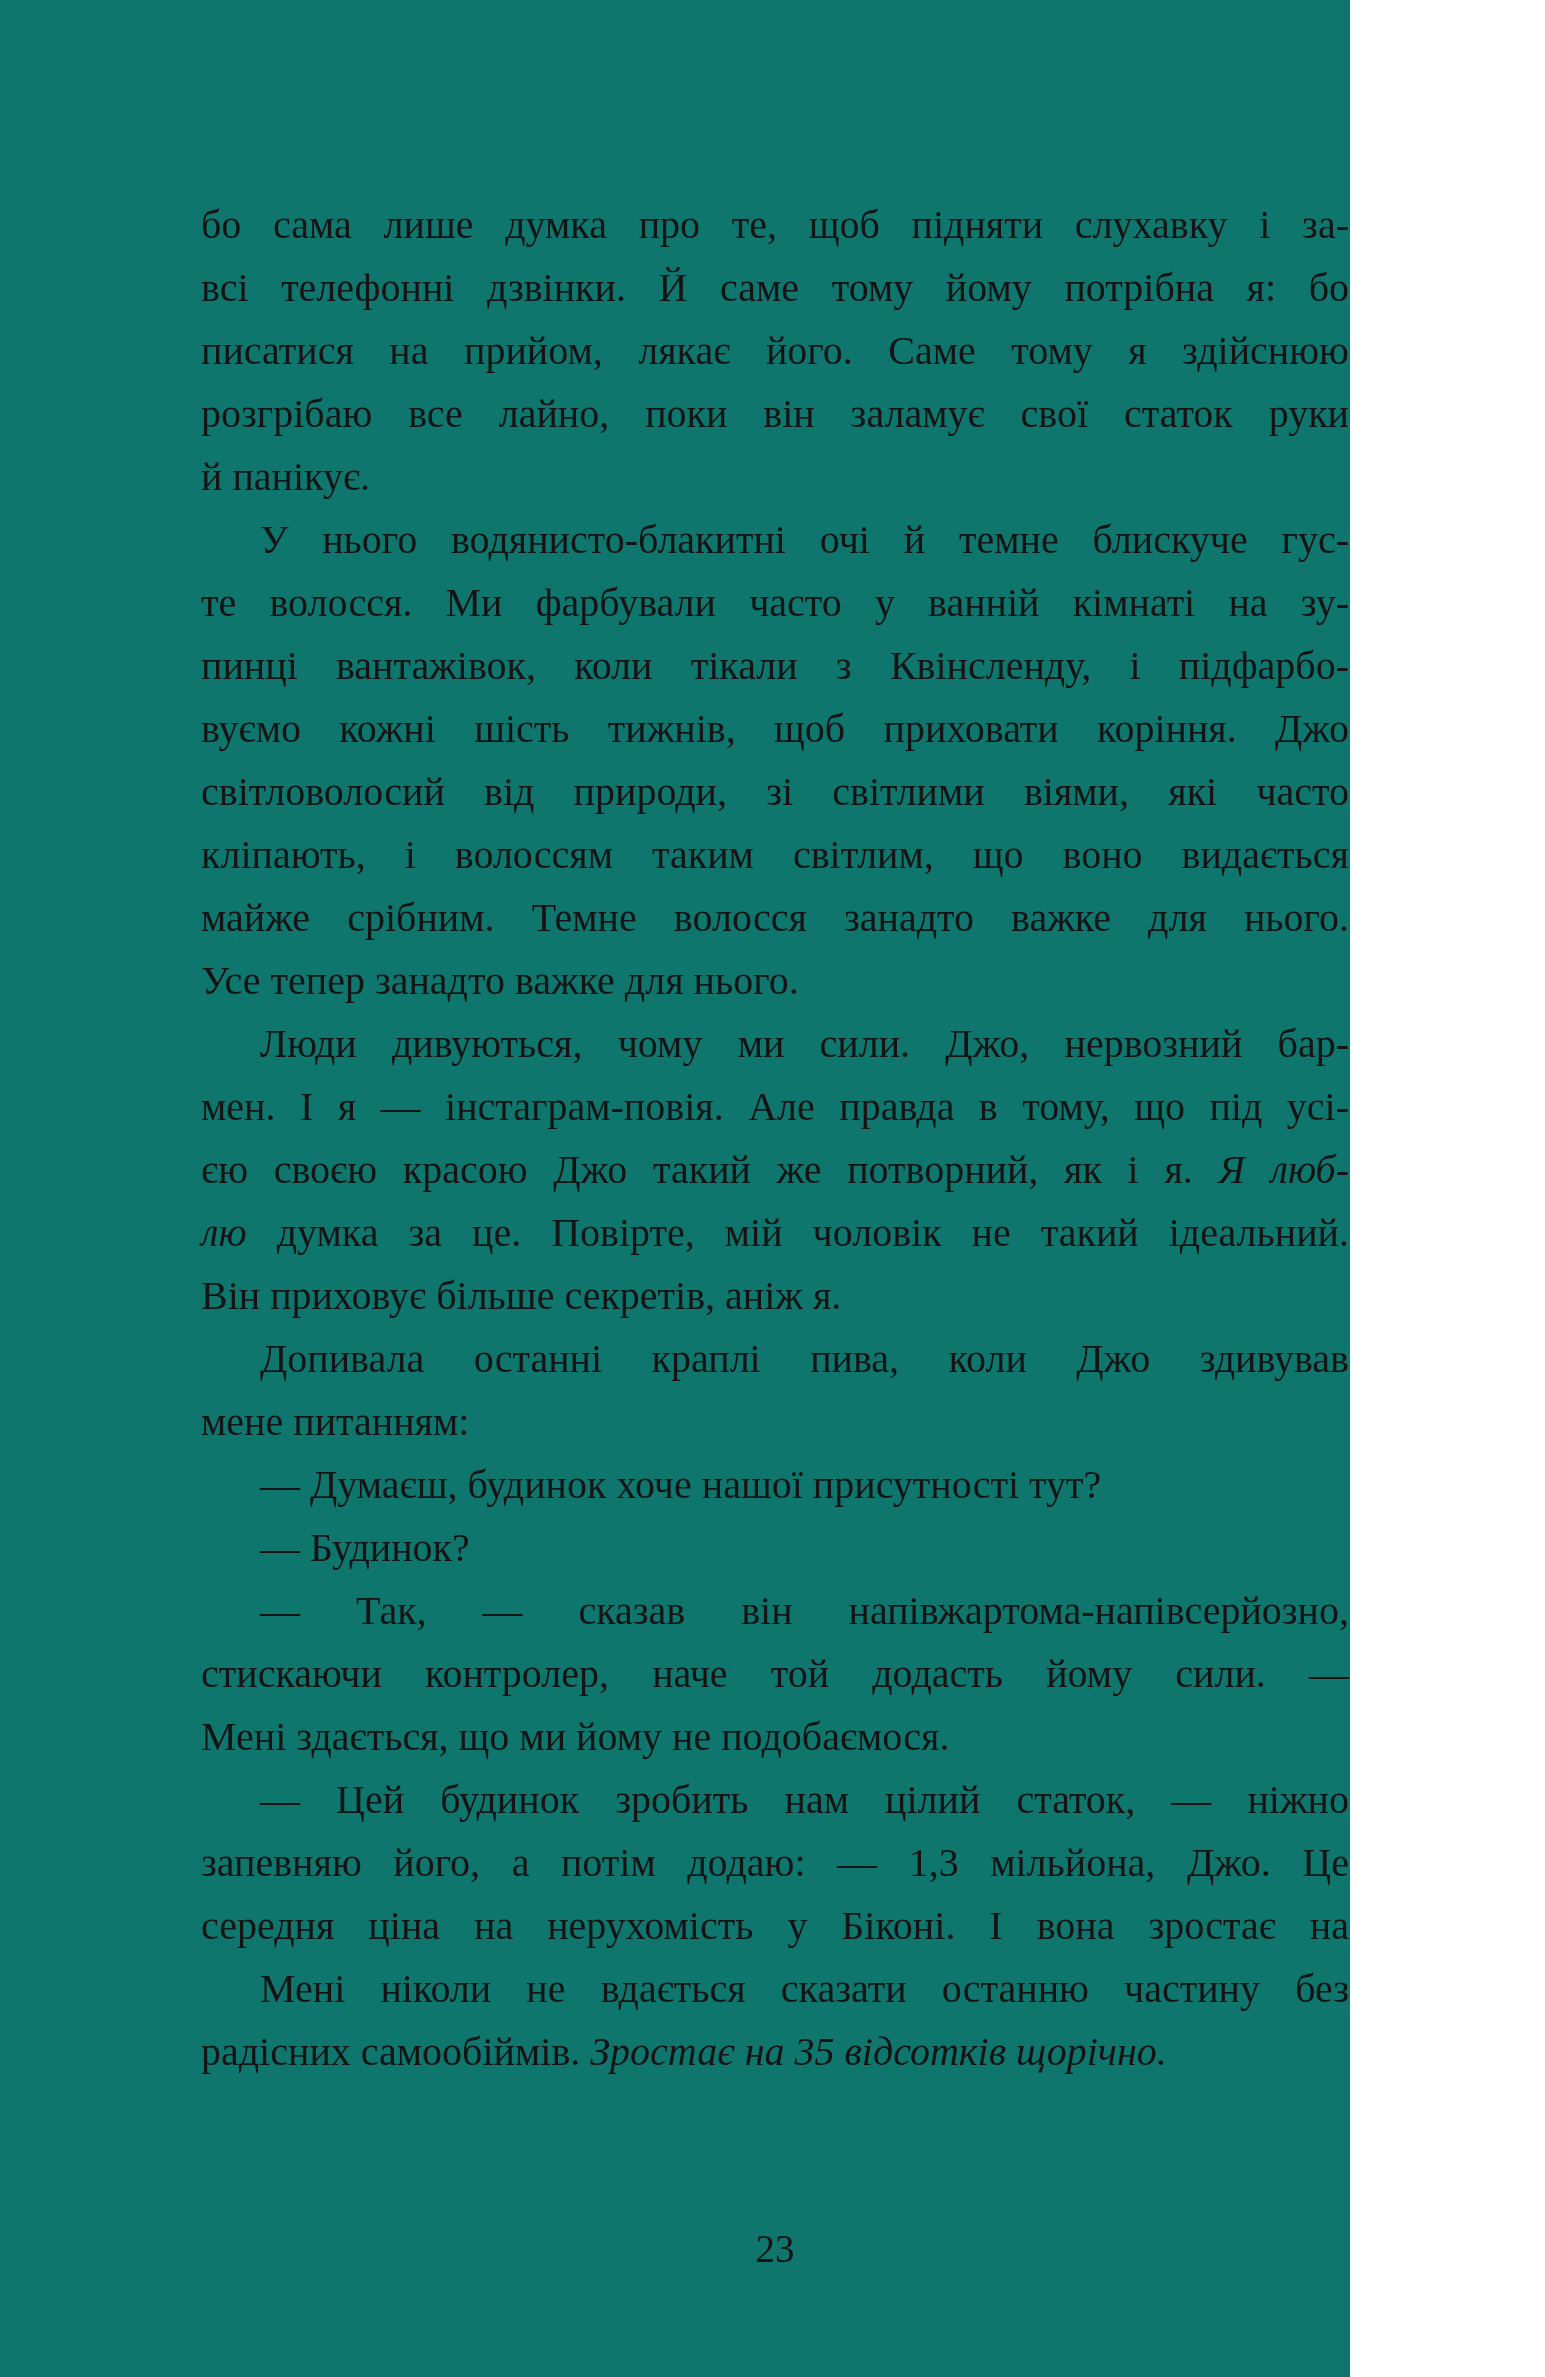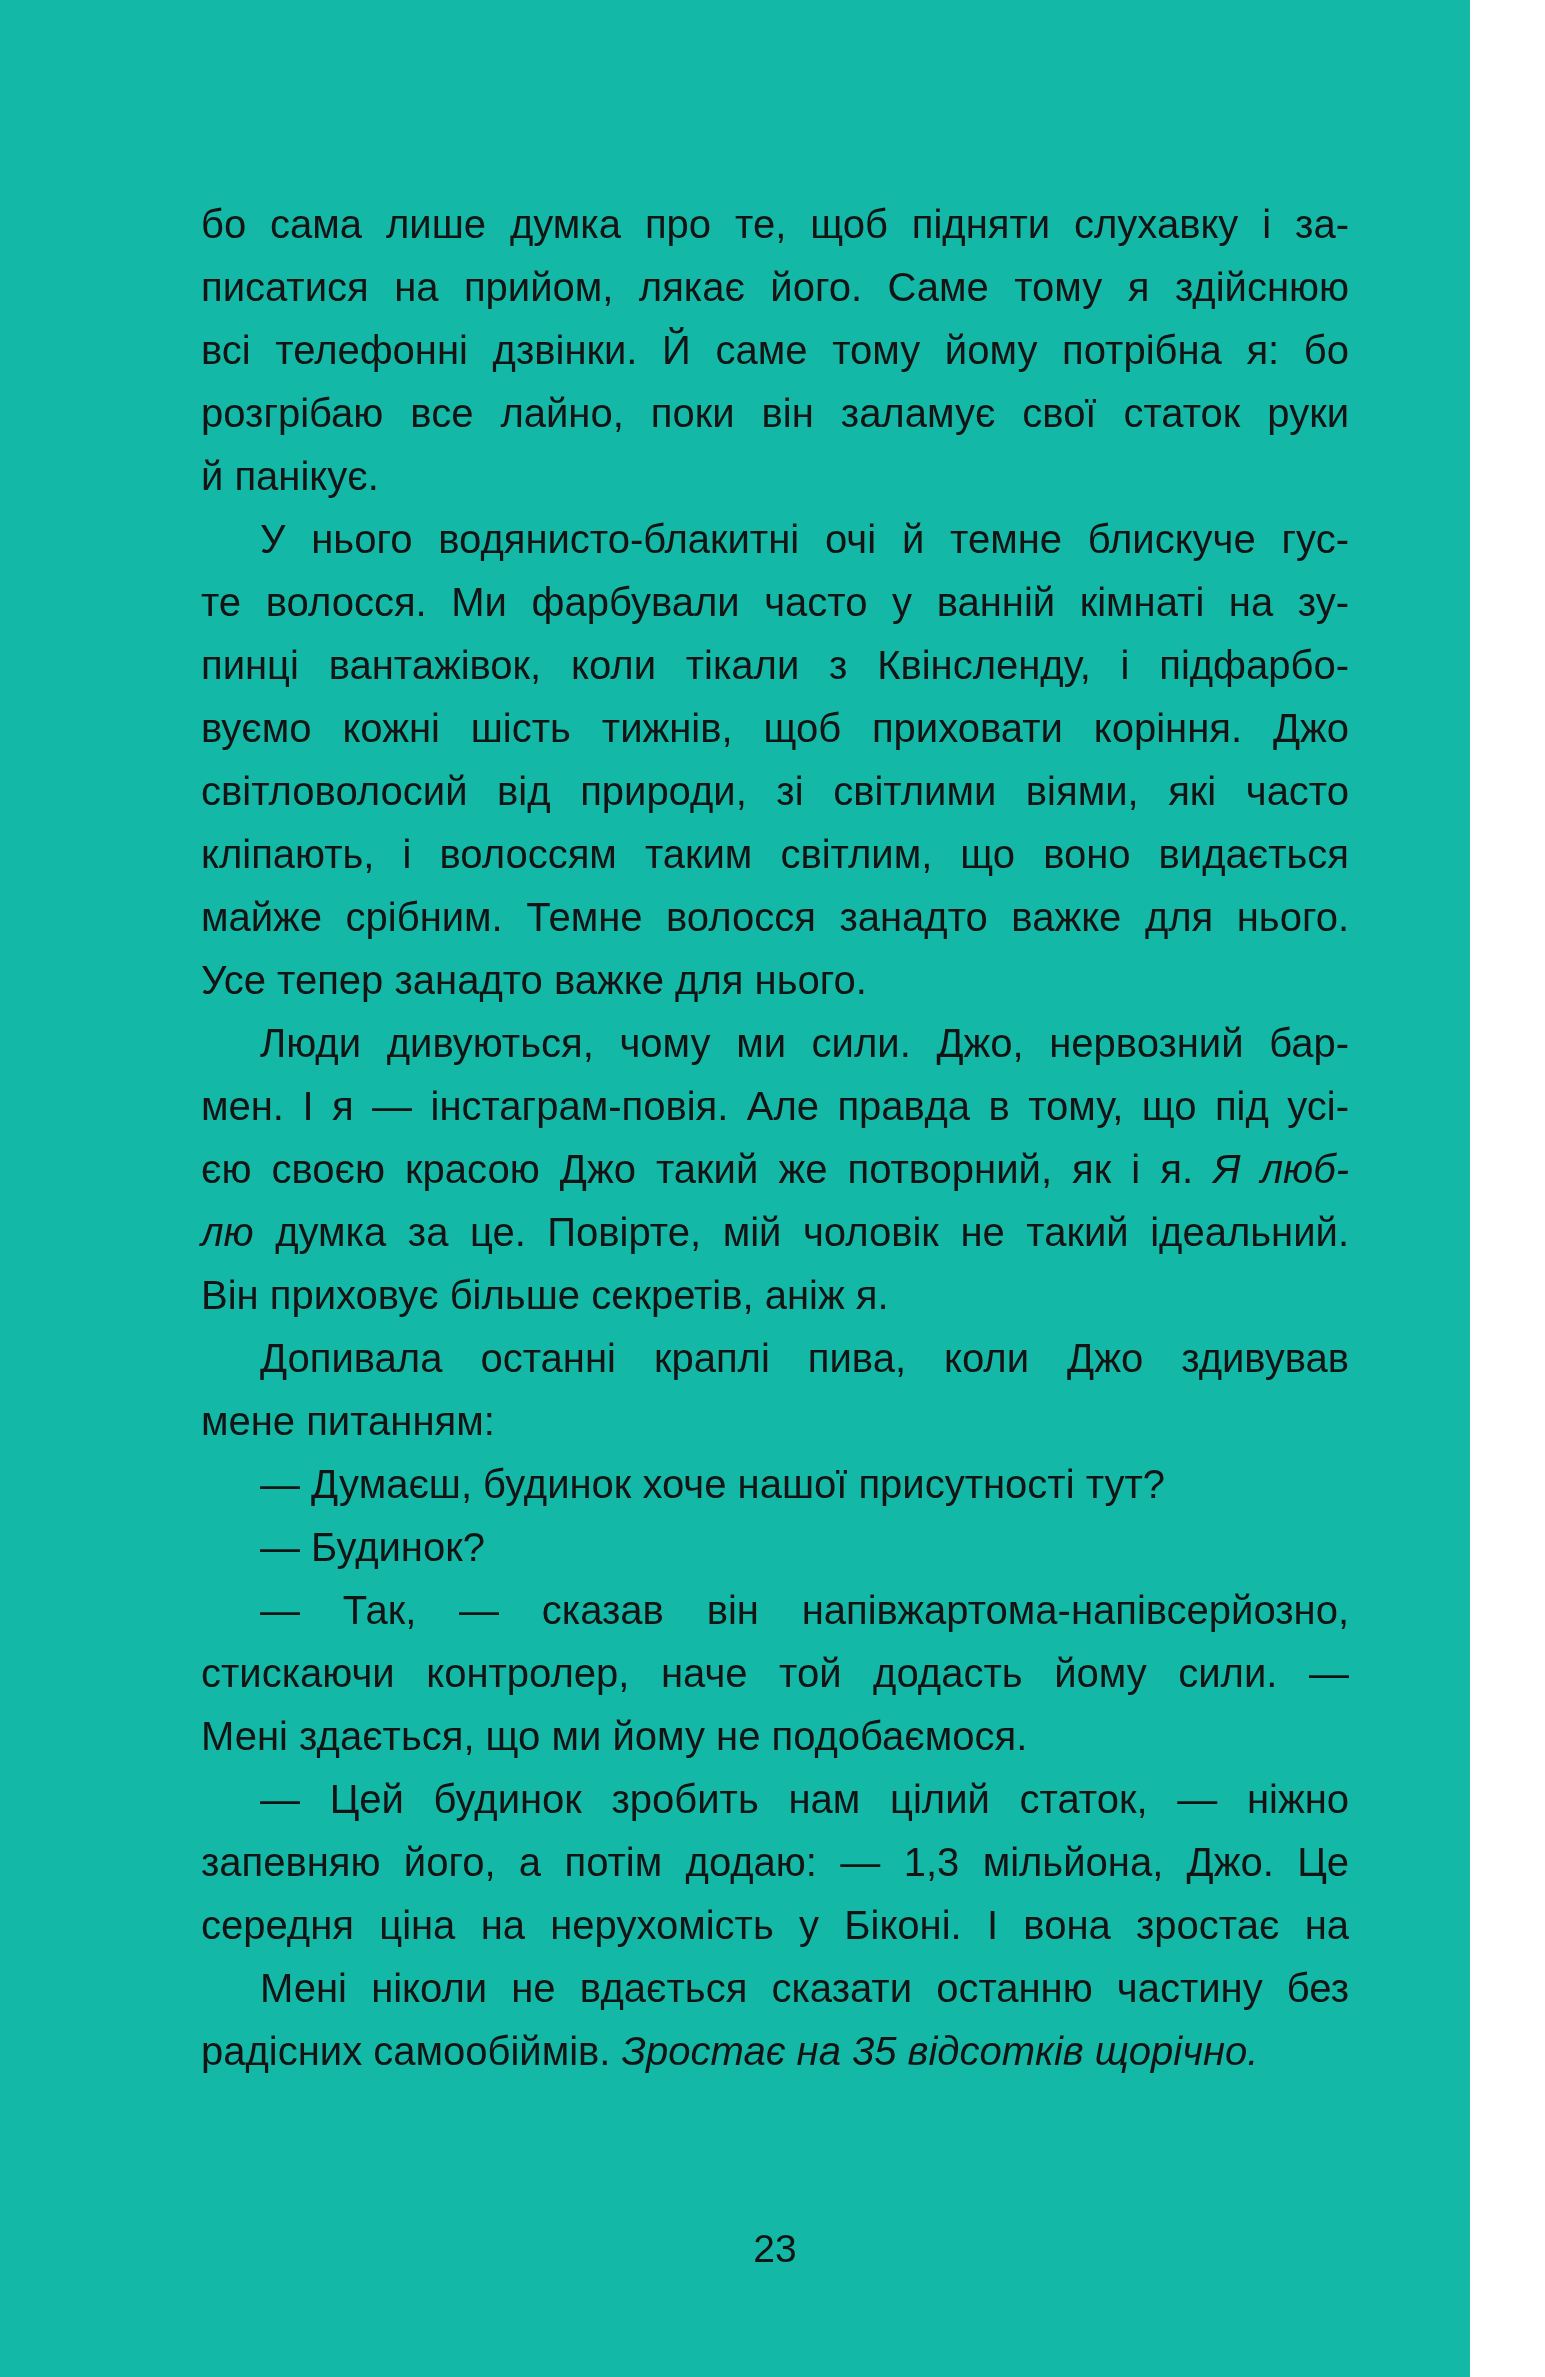--- a/index.html
+++ b/index.html
@@ -2,25 +2,25 @@
 <html style="font-size:13px"><head>
 <meta charset="utf-8">
 <style>
   html, body {
     margin: 0;
     padding: 0;
     background: #ffffff;
   }
   .page {
     position: relative;
-    width: 1470px;
+    width: 1350px;
     height: 2377px;
-    background: #14b8a6;
+    background: #0f766e;
     overflow: hidden;
-    font-family: Liberation Sans, sans-serif;
+    font-family: Liberation Serif, serif;
     color: #141414;
   }
   .text-block {
     position: absolute;
     left: 201px;
     top: 193px;
     width: 1148px;
     font-size: 40px;
     line-height: 63px;
   }
@@ -51,22 +51,22 @@
     line-height: 40px;
     color: #141414;
   }
 </style>
 </head>
 <body>
 
 <div class="page">
   <div class="text-block" id="text-block">
       <div class="line"><span class="seg">бо сама лише думка про те, щоб підняти слухавку і за-</span></div>
+      <div class="line"><span class="seg">всі телефонні дзвінки. Й саме тому йому потрібна я: бо</span></div>
       <div class="line"><span class="seg">писатися на прийом, лякає його. Саме тому я здійснюю</span></div>
-      <div class="line"><span class="seg">всі телефонні дзвінки. Й саме тому йому потрібна я: бо</span></div>
       <div class="line"><span class="seg">розгрібаю все лайно, поки він заламує свої статок руки</span></div>
       <div class="line last"><span class="seg">й панікує.</span></div>
       <div class="line indent"><span class="seg">У нього водянисто-блакитні очі й темне блискуче гус-</span></div>
       <div class="line"><span class="seg">те волосся. Ми фарбували часто у ванній кімнаті на зу-</span></div>
       <div class="line"><span class="seg">пинці вантажівок, коли тікали з Квінсленду, і підфарбо-</span></div>
       <div class="line"><span class="seg">вуємо кожні шість тижнів, щоб приховати коріння. Джо</span></div>
       <div class="line"><span class="seg">світловолосий від природи, зі світлими віями, які часто</span></div>
       <div class="line"><span class="seg">кліпають, і волоссям таким світлим, що воно видається</span></div>
       <div class="line"><span class="seg">майже срібним. Темне волосся занадто важке для нього.</span></div>
       <div class="line last"><span class="seg">Усе тепер занадто важке для нього.</span></div>

